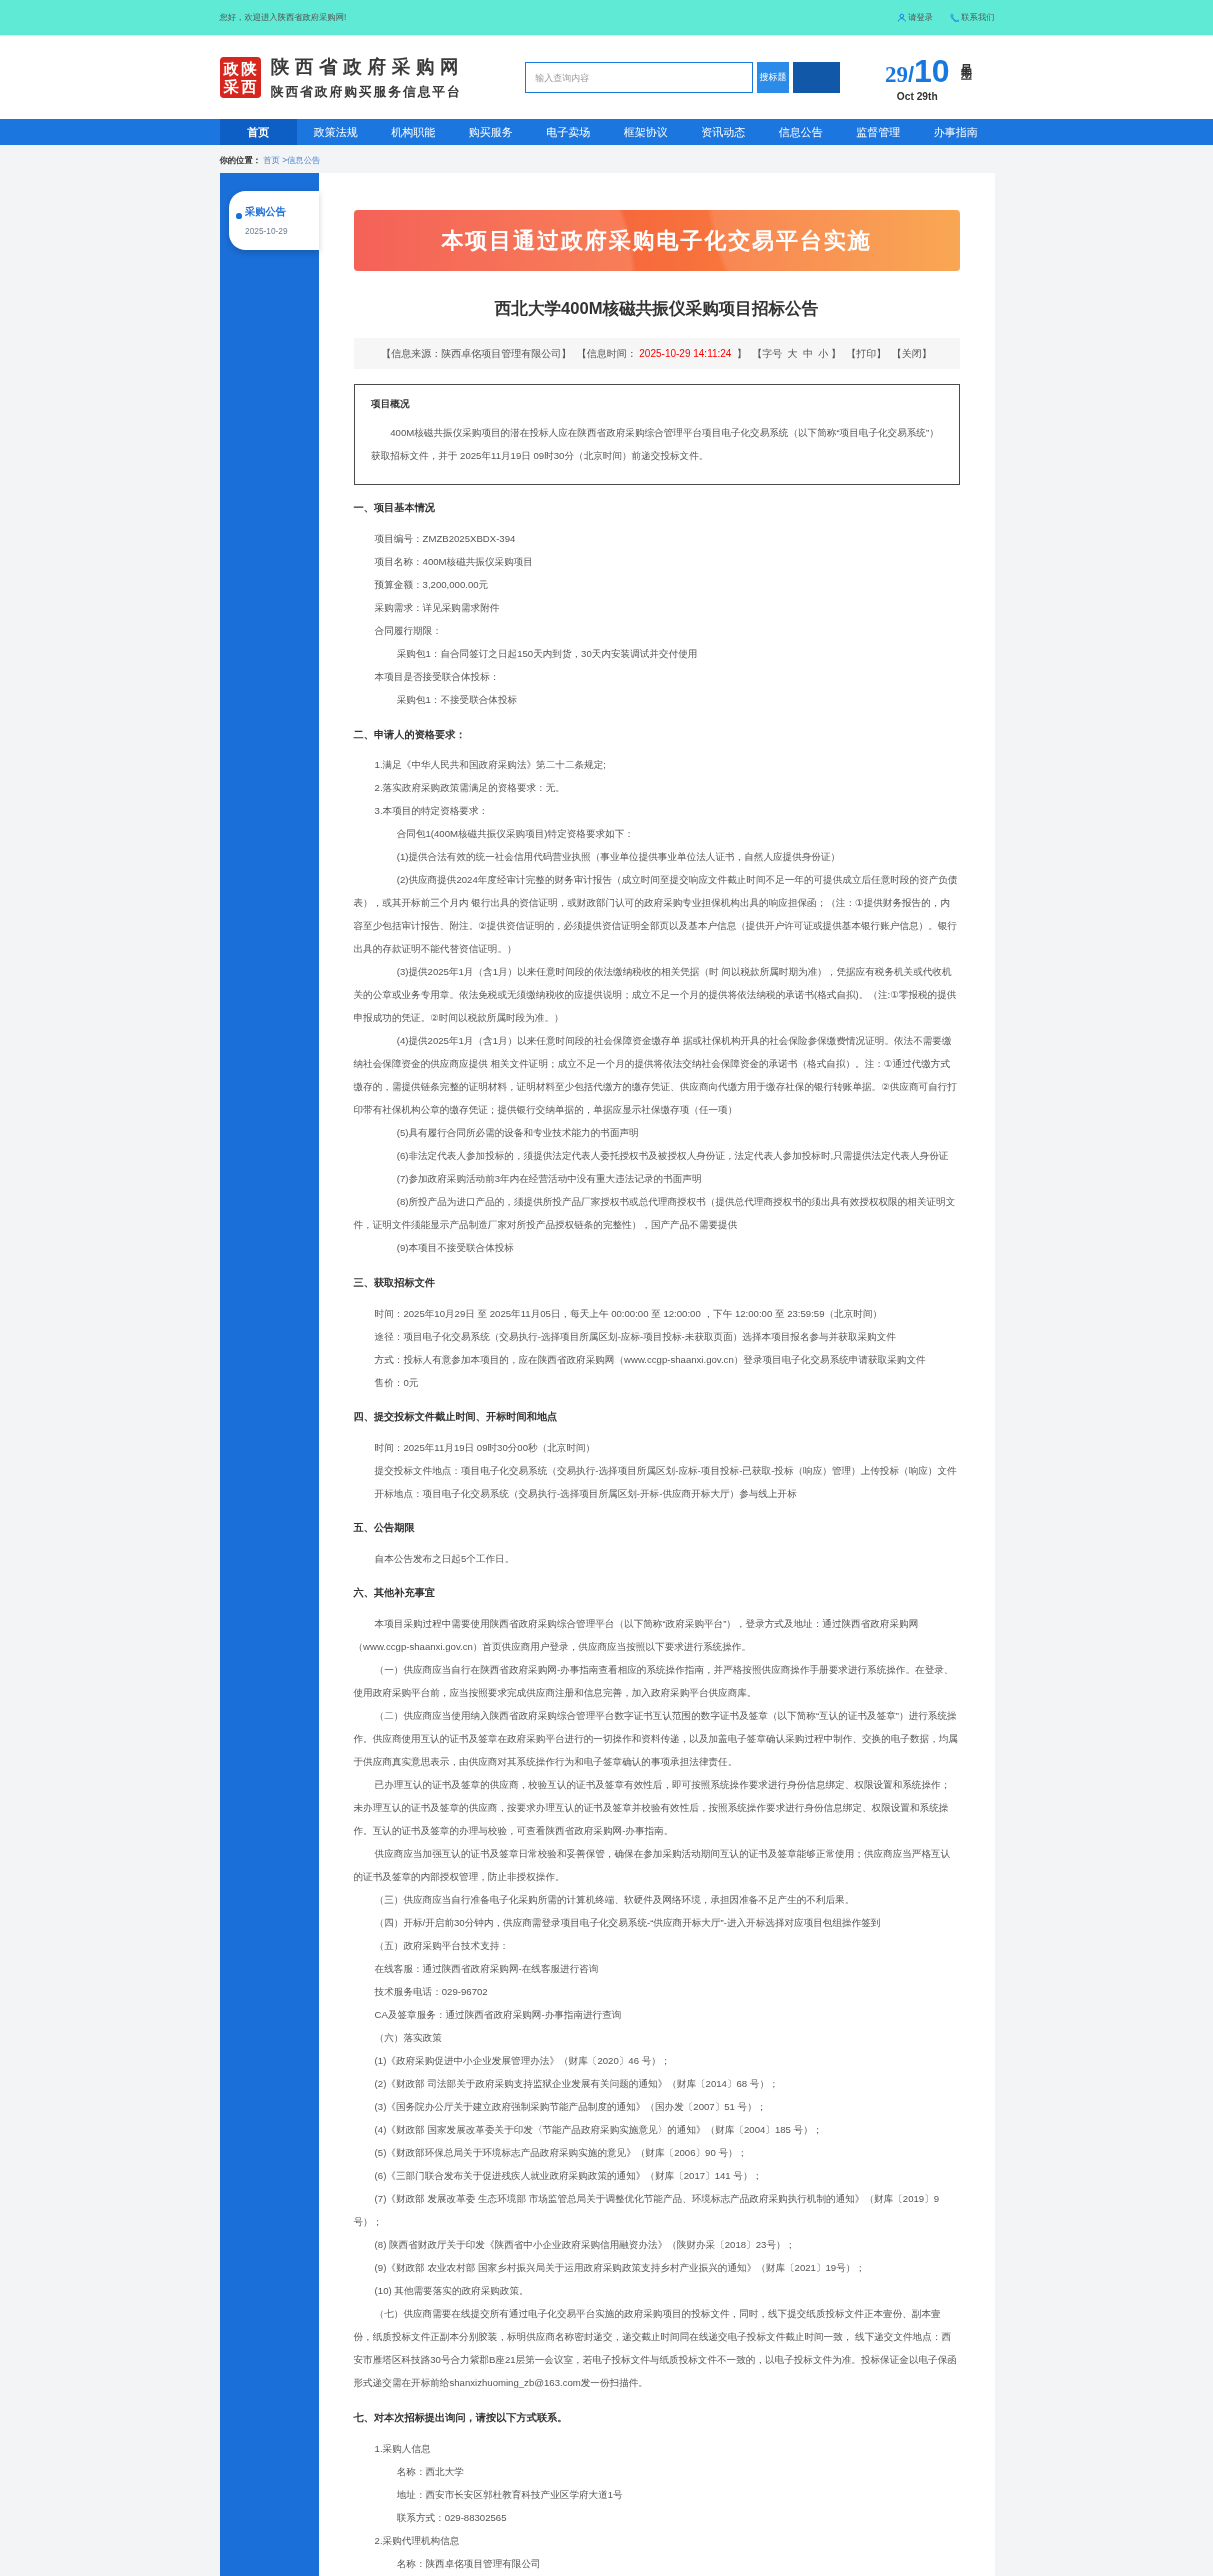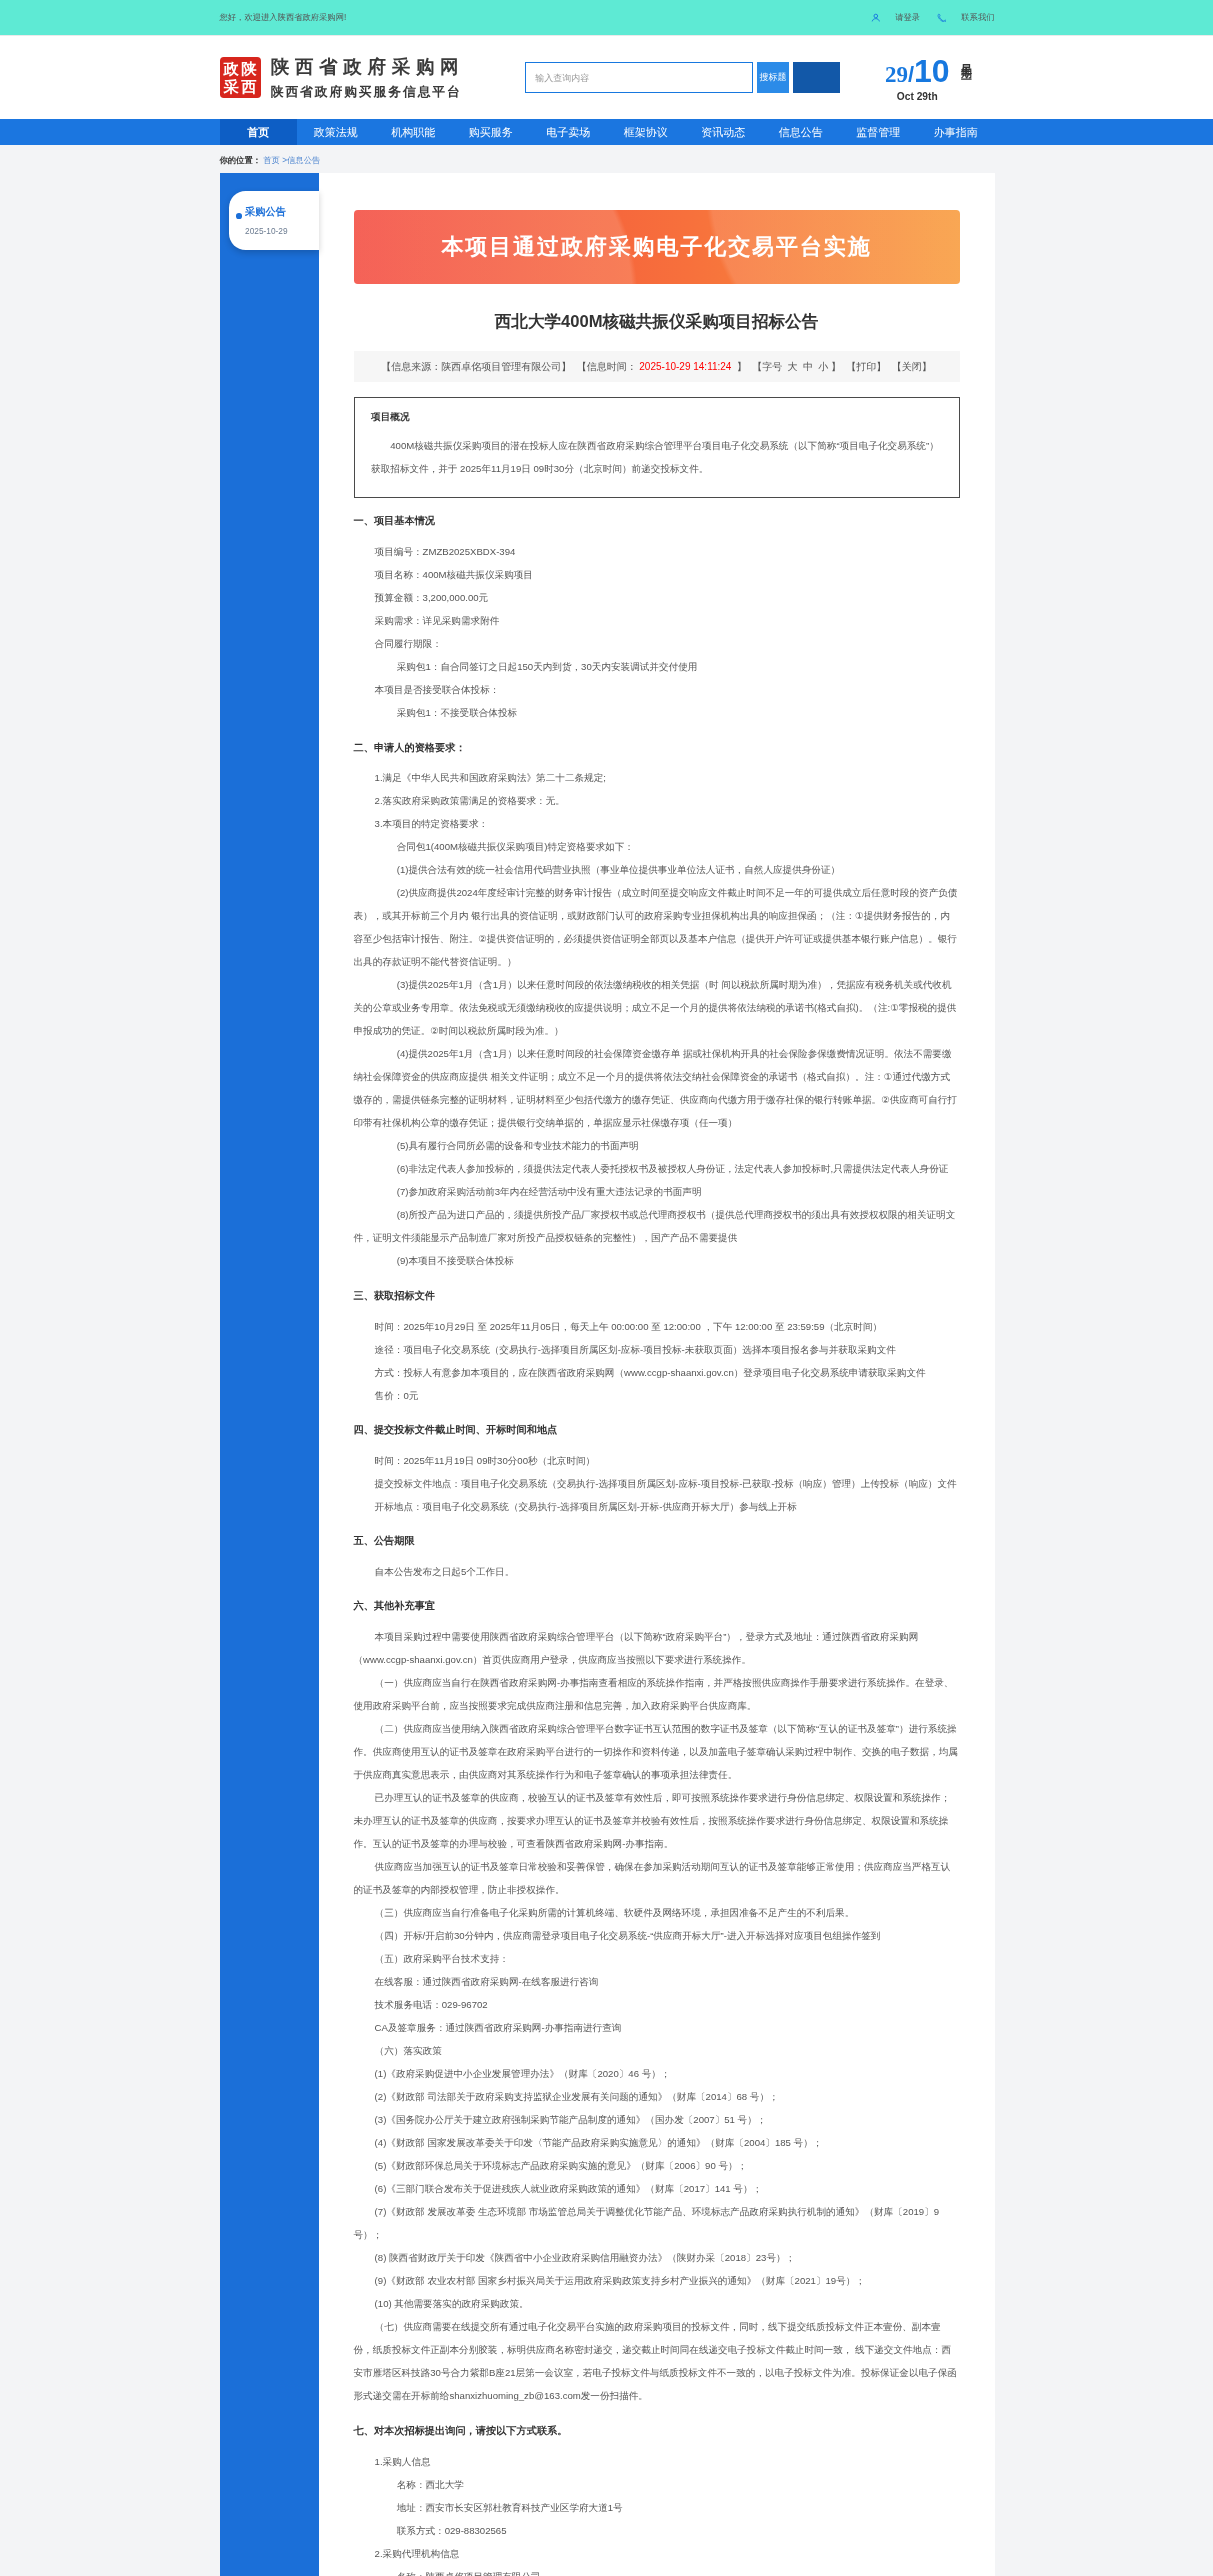--- a/index.html
+++ b/index.html
@@ -3,21 +3,21 @@
 <meta charset="utf-8">
 <style>
   * { margin:0; padding:0; box-sizing:border-box; }
   body { width:1214px; background:#f3f4f6; font-family:"Liberation Sans","DejaVu Sans",sans-serif; color:#555; }
   .container { width:775px; margin:0 auto; }
 
   
   .topbar { height:36px; background:#5eead4; border-bottom:0.6px solid #eaeaea; }
   .topbar .container { display:flex; justify-content:space-between; align-items:center; height:100%; font-size:8.3px; color:#555; }
   .topbar-right { display:flex; gap:16.6px; align-items:center; }
-  .topbar-link { display:flex; gap:15px; align-items:center; cursor:pointer; color:#555; }
+  .topbar-link { display:flex; gap:2px; align-items:center; cursor:pointer; color:#555; }
   .topbar-link svg { width:9.6px; height:9.6px; }
 
   
   .header { background:#fff; }
   .header .container { display:flex; align-items:center; height:83px; }
   .logo-box { width:41px; height:41px; background:#d7261d; border-radius:3.8px; display:grid; grid-template-columns:1fr 1fr; place-items:center; color:#fff; font-weight:bold; font-size:15.3px; line-height:1; padding:2.6px; flex:0 0 auto; }
   .site-names { margin-left:10.2px; }
   .site-title { font-size:18.5px; font-weight:bold; color:#3a3a3a; letter-spacing:5.7px; }
   .site-subtitle { font-size:12.8px; color:#3a3a3a; letter-spacing:1.9px; margin-top:5.1px; font-weight:bold; }
   .search-wrap { display:flex; margin-left:61px; align-items:stretch; height:31px; }
@@ -48,21 +48,21 @@
 
   
   .main { display:flex; margin-bottom:14px; background:#fff; }
   .side { width:99px; background:#1b6fd8; flex:0 0 auto; position:relative; }
   .side-tab { margin:18px 0 0 9px; width:90px; background:#fff; border-radius:16.6px 0 0 16.6px; padding:14px 6.4px 14px 16.6px; box-shadow:0 2.6px 6.4px rgba(0,0,0,.18); position:relative; }
   .side-tab-dot { position:absolute; left:7.7px; top:22px; width:5.7px; height:5.7px; border-radius:50%; background:#1b6fd8; }
   .side-tab-title { color:#1b6fd8; font-size:10.2px; font-weight:bold; }
   .side-tab-date { color:#6b7b90; font-size:8.3px; margin-top:6.4px; }
   .content { flex:1; background:#fff; padding:37px 35px 25.5px 35px; }
 
-  .banner { height:74px; border-radius:3.8px; background:linear-gradient(90deg,#f3483c 0%,#f7703c 55%,#f89b3c 100%);
+  .banner { height:61px; border-radius:3.8px; background:linear-gradient(90deg,#f3483c 0%,#f7703c 55%,#f89b3c 100%);
             display:flex; align-items:center; justify-content:center; color:#fff; font-size:22px; font-weight:bold; letter-spacing:1.9px;
             background-image:radial-gradient(circle at 12% 120%, rgba(255,255,255,.14) 0 38%, transparent 39%),
                              radial-gradient(circle at 90% -30%, rgba(255,255,255,.12) 0 34%, transparent 35%),
                              linear-gradient(90deg,#f3483c 0%,#f7703c 55%,#f89b3c 100%); }
   .article-title { text-align:center; font-size:16.6px; font-weight:bold; color:#333; margin:27px 0 18px 0; }
   .meta-bar { background:#f6f6f6; padding:8.3px 6.4px; text-align:center; font-size:10px; color:#555; }
   .meta-bar span { margin:0 1.3px; }
   .meta-red { color:#ff0000; }
   .meta-click { cursor:pointer; }
 

